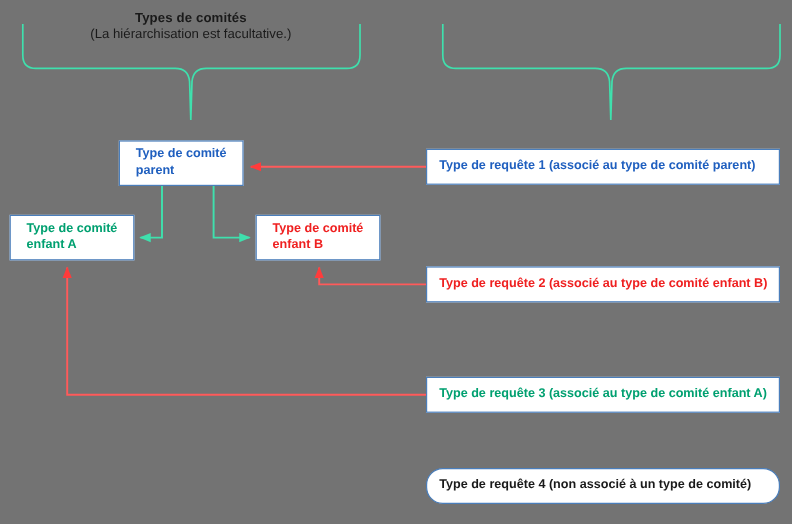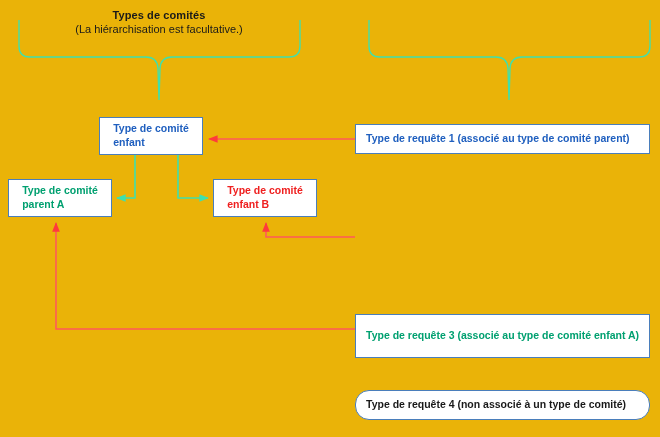--- a/index.html
+++ b/index.html
@@ -8,21 +8,21 @@
     background: #ffffff;
   }
   body {
     font-family: "Liberation Sans", sans-serif;
     -webkit-font-smoothing: antialiased;
   }
   #canvas {
     position: relative;
     width: 660px;
     height: 437px;
-    background: #eab308;
+    background: #737373;
     overflow: hidden;
   }
   .svg-layer {
     position: absolute;
     left: 0;
     top: 0;
     width: 660px;
     height: 437px;
     pointer-events: none;
   }
@@ -73,21 +73,21 @@
   .c-red   { color: #ef2020; }
   .c-black { color: #1a1a1a; }
 
   
   #node-parent   { left: 99px;  top: 117px; width: 104px; height: 38px; }
   #node-child-a  { left: 8px;   top: 179px; width: 104px; height: 38px; }
   #node-child-b  { left: 213px; top: 179px; width: 104px; height: 38px; }
 
   #node-request-1 { left: 355px; top: 124px; width: 295px; height: 30px; }
   #node-request-2 { left: 355px; top: 222px; width: 295px; height: 30px; }
-  #node-request-3 { left: 355px; top: 314px; width: 295px; height: 44px; }
+  #node-request-3 { left: 355px; top: 314px; width: 295px; height: 30px; }
   #node-request-4 { left: 355px; top: 390px; width: 295px; height: 30px; border-radius: 14px; }
 </style>
 </head>
 <body>
 
 <div id="canvas">
 
   <svg class="svg-layer" viewBox="0 0 660 437" width="660" height="437">
     <defs>
       <marker id="arrow-green" viewBox="0 0 10 10" refX="9" refY="5" markerWidth="6" markerHeight="6" orient="auto-start-reverse">
@@ -149,42 +149,45 @@
 
   <div class="group-heading" id="heading-committees">
     <div class="group-title">Types de comités</div>
     <div class="group-sub">(La hiérarchisation est facultative.)</div>
   </div>
 
 
   <div class="node committee-node c-blue" id="node-parent">
     <span>
       <span>Type de comité</span><br>
-      <span>enfant</span>
+      <span>parent</span>
     </span>
   </div>
 
   <div class="node committee-node c-green" id="node-child-a">
     <span>
       <span>Type de comité</span><br>
-      <span>parent A</span>
+      <span>enfant A</span>
     </span>
   </div>
 
   <div class="node committee-node c-red" id="node-child-b">
     <span>
       <span>Type de comité</span><br>
       <span>enfant B</span>
     </span>
   </div>
 
   <div class="node request-node c-blue" id="node-request-1">
     <span>Type de requête 1 (associé au type de comité parent)</span>
   </div>
 
+  <div class="node request-node c-red" id="node-request-2">
+    <span>Type de requête 2 (associé au type de comité enfant B)</span>
+  </div>
 
   <div class="node request-node c-green" id="node-request-3">
     <span>Type de requête 3 (associé au type de comité enfant A)</span>
   </div>
 
   <div class="node request-node c-black" id="node-request-4">
     <span>Type de requête 4 (non associé à un type de comité)</span>
   </div>
 
 </div>

